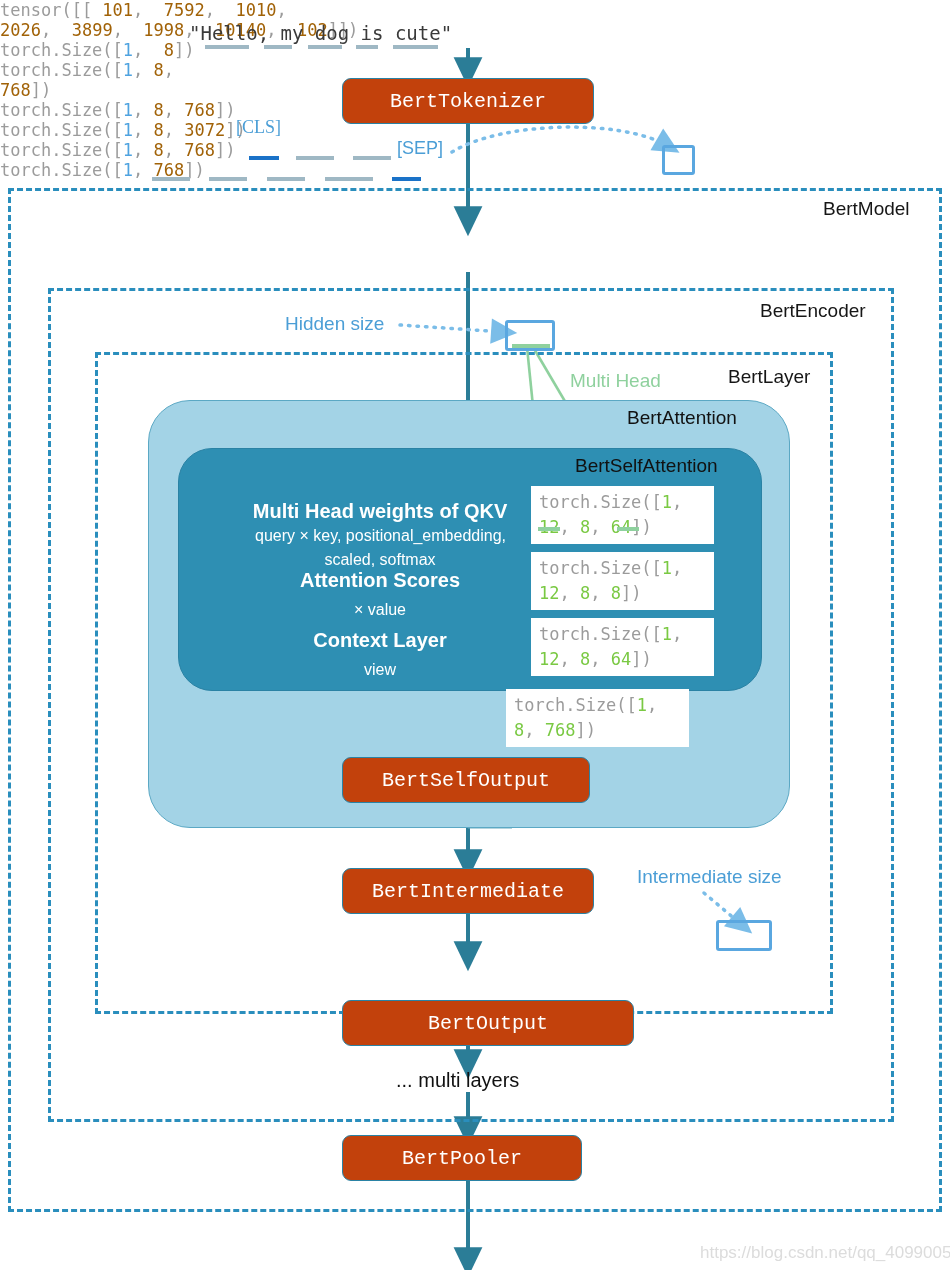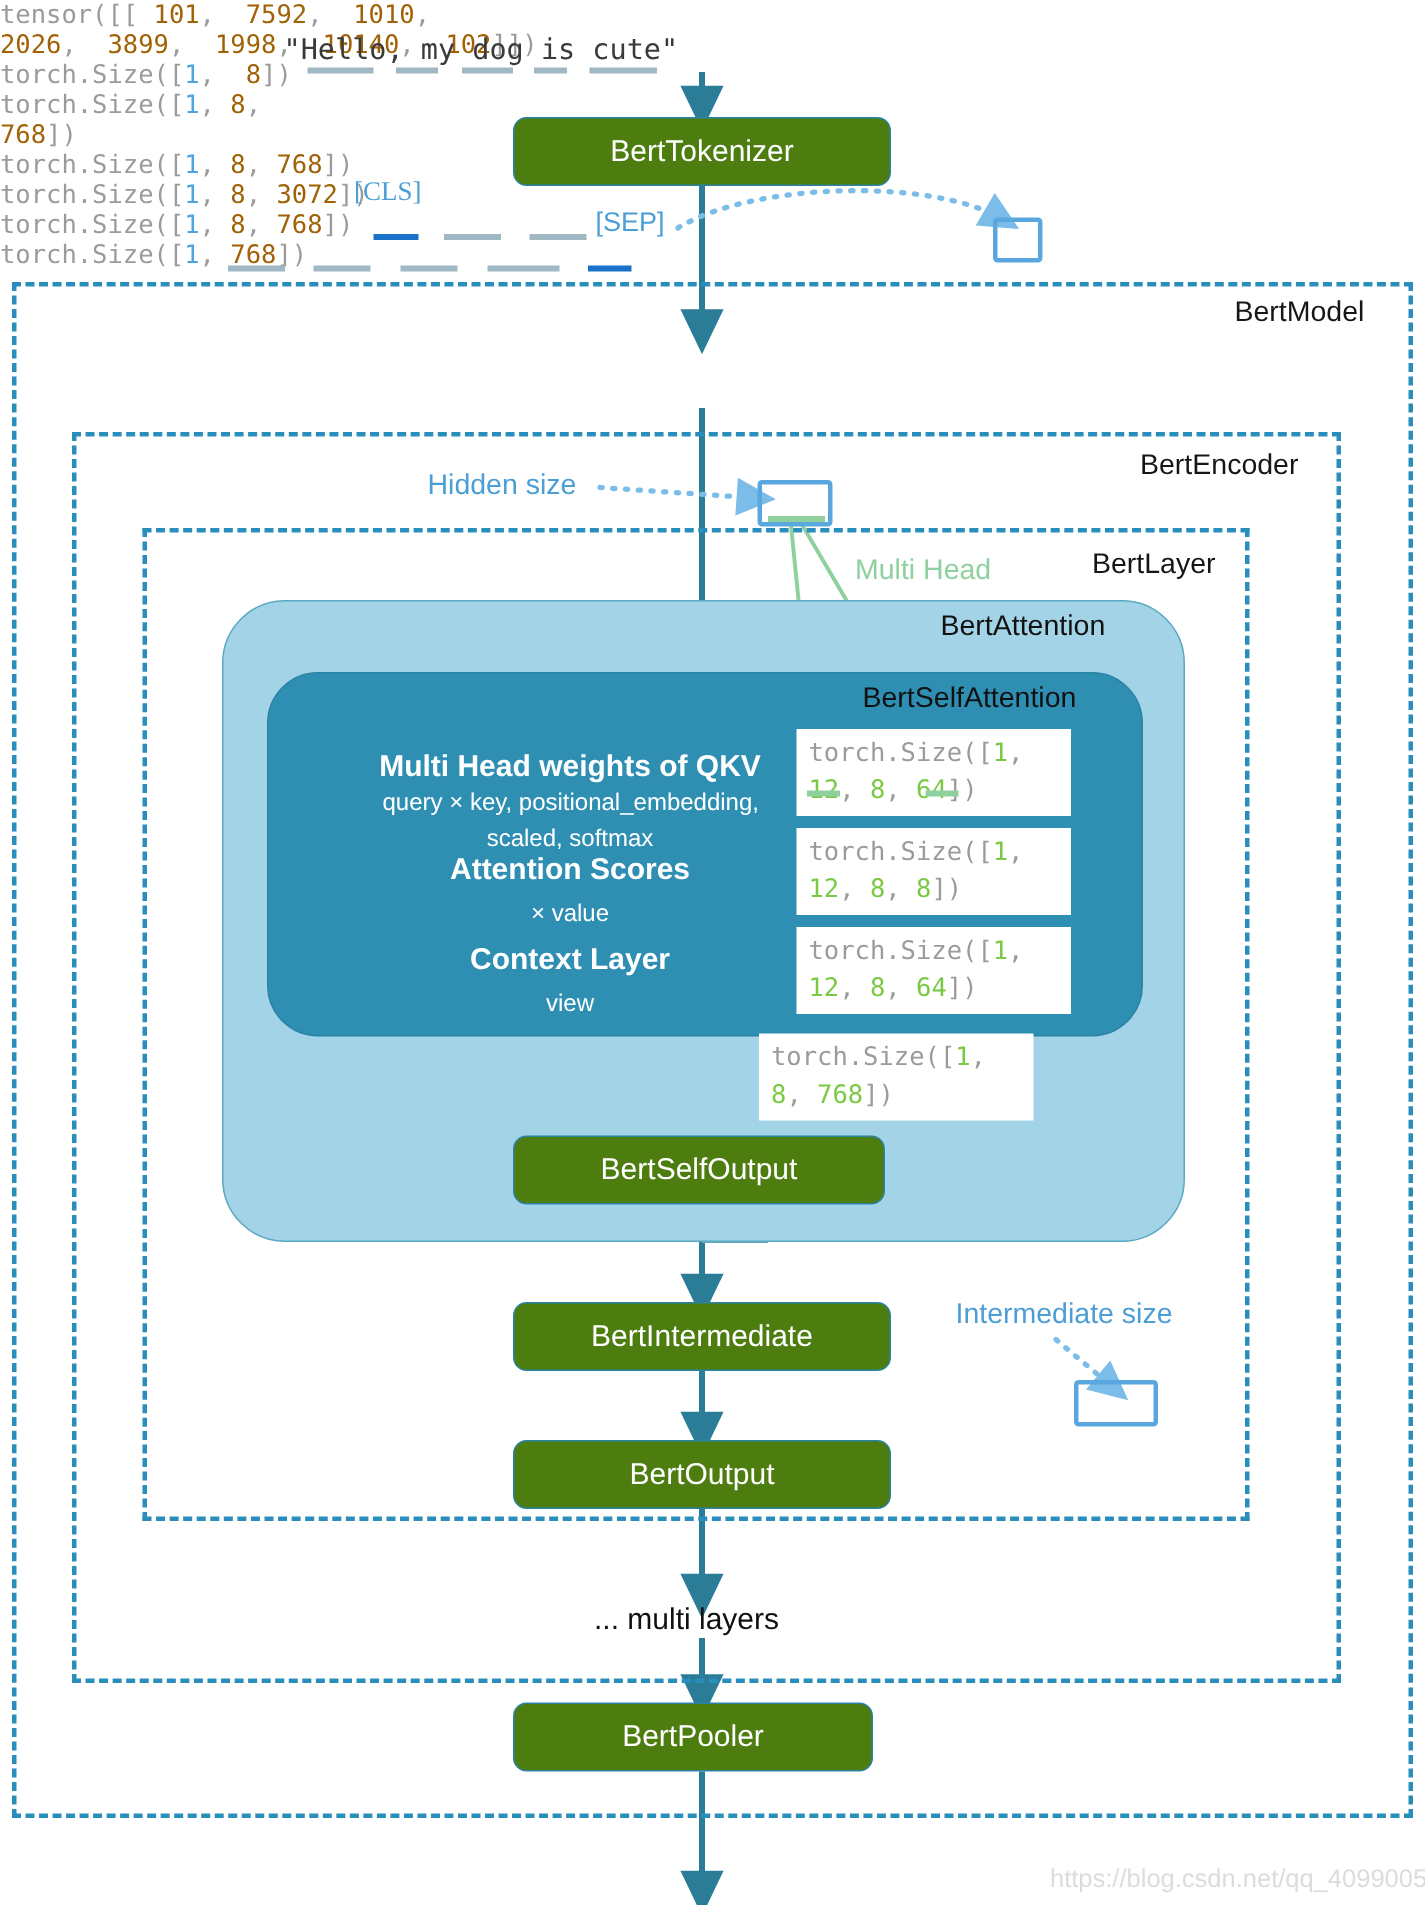--- a/index.html
+++ b/index.html
@@ -23,29 +23,30 @@
     position:absolute;
     font-family:"Liberation Sans", sans-serif;
     font-size:19px;
     color:#161616;
     white-space:nowrap;
   }
 
   
   .node {
     position:absolute;
-    background:#4d7c0f;
+    background:#c2410c;
     border:1px solid #2a82a4;
     border-radius:9px;
     color:#ffffff;
     font-size:20px;
     display:flex;
     align-items:center;
     justify-content:center;
     white-space:nowrap;
+    font-family:Liberation Mono, monospace;
   }
 
   
   .panel {
     position:absolute;
     border-radius:42px;
     border:1px solid #5ba8c4;
   }
   .panel.outer { background:#a3d3e6; }
   .panel.inner { background:#2e8fb3; border-radius:34px; border-color:#2a82a4; }
@@ -188,21 +189,21 @@
   <div class="uline" style="left:356px; top:45px; width:22px;"></div>
   <div class="uline" style="left:393px; top:45px; width:45px;"></div>
 
   <div class="node" style="left:342px; top:78px; width:252px; height:46px;">BertTokenizer</div>
 
 
   <div class="node" style="left:342px; top:757px; width:248px; height:46px;">BertSelfOutput</div>
 
   <div class="node" style="left:342px; top:868px; width:252px; height:46px;">BertIntermediate</div>
 
-  <div class="node" style="left:342px; top:960px; width:252px; height:46px;">BertOutput</div>
+  <div class="node" style="left:342px; top:1000px; width:292px; height:46px;">BertOutput</div>
 
   <div class="node" style="left:342px; top:1135px; width:240px; height:46px;">BertPooler</div>
 
   <div class="annot" style="left:236px; top:117px; font-size:18px;font-family:Liberation Serif, serif;">[CLS]</div>
   <div class="mono" style="left:152px; top:138px;">tensor([[&nbsp;<span class="num">101</span>,&nbsp;&nbsp;<span class="num">7592</span>,&nbsp;&nbsp;<span class="num">1010</span>,</div>
   <div class="annot" style="left:397px; top:138px; font-size:18px;">[SEP]</div>
   <div class="mono" style="left:152px; top:159px;"><span class="num">2026</span>,&nbsp;&nbsp;<span class="num">3899</span>,&nbsp;&nbsp;<span class="num">1998</span>,&nbsp;&nbsp;<span class="num">10140</span>,&nbsp;&nbsp;<span class="num">102</span>]])</div>
 
   <div class="uline blue" style="left:249px; top:156px; width:30px;"></div>
   <div class="uline" style="left:296px; top:156px; width:38px;"></div>

